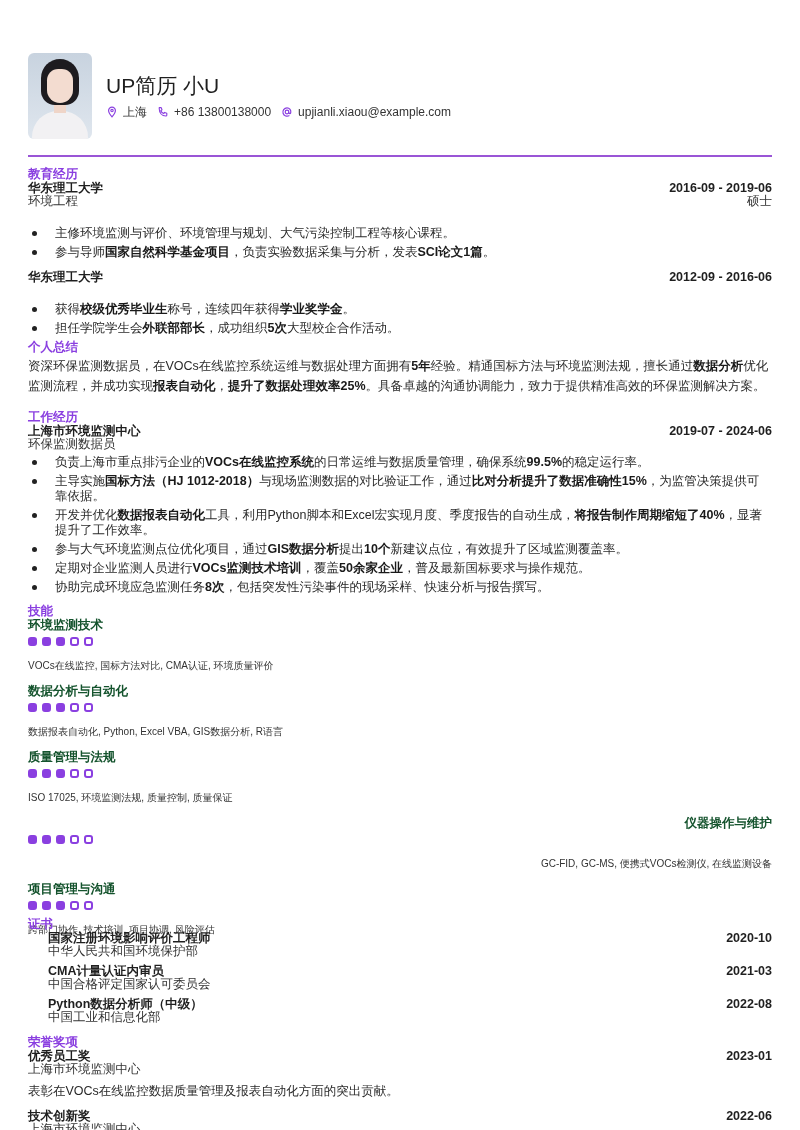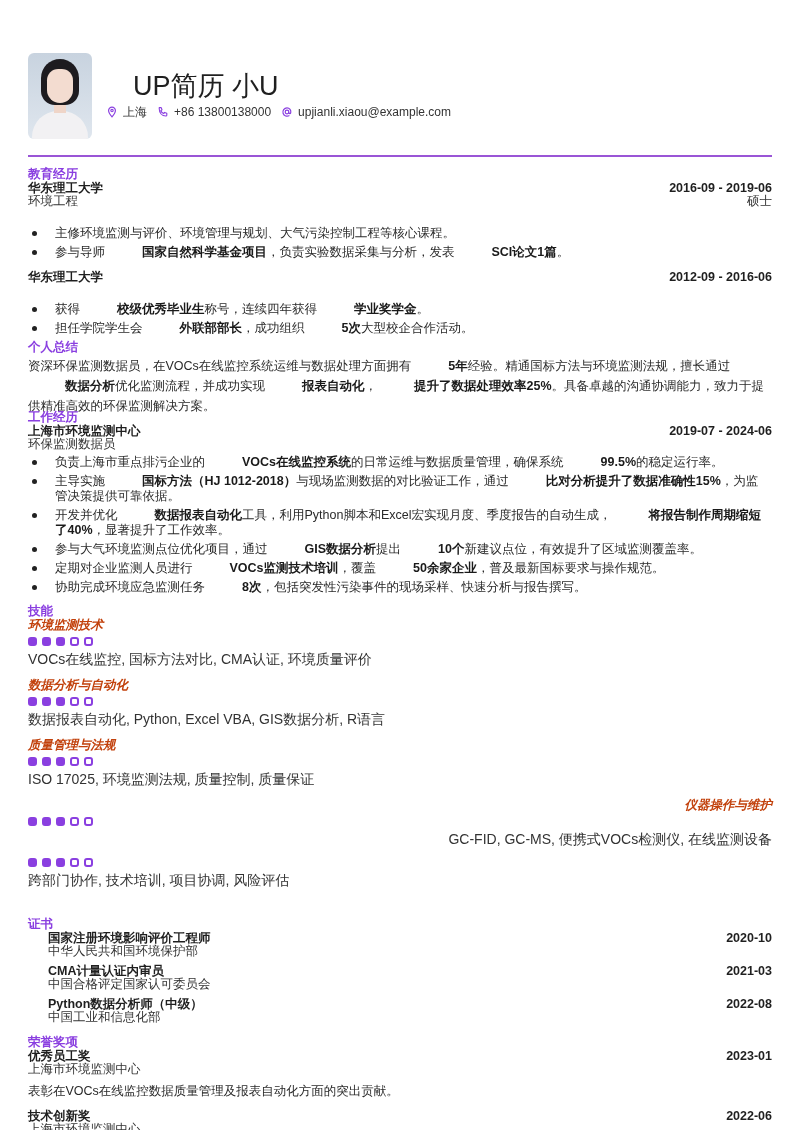--- a/index.html
+++ b/index.html
@@ -8,45 +8,45 @@
   .page { position: relative; width: 800px; height: 1130px; padding: 0 28px; }
 
   
   .header { position: absolute; left: 28px; top: 53px; width: 744px; height: 86px; display: flex; align-items: flex-start; }
   .avatar { width: 64px; height: 86px; border-radius: 6px; overflow: hidden; background: linear-gradient(180deg, #c8d3df 0%, #dfe6ee 100%); position: relative; flex: 0 0 auto; }
   .avatar .hair { position: absolute; left: 13px; top: 6px; width: 38px; height: 46px; border-radius: 19px 19px 14px 14px; background: #1d1b1f; }
   .avatar .face { position: absolute; left: 19px; top: 16px; width: 26px; height: 34px; border-radius: 13px 13px 15px 15px; background: #f3dcd0; }
   .avatar .neck { position: absolute; left: 26px; top: 48px; width: 12px; height: 12px; background: #efd5c8; }
   .avatar .body { position: absolute; left: 4px; top: 58px; width: 56px; height: 40px; border-radius: 26px 26px 0 0; background: #f2f1f3; }
   .head-info { margin-left: 14px; padding-top: 20px; }
-  .name { font-size: 27px; font-weight: 500; color: #1f1f1f; line-height: 26px; margin-left: 27px; }
+  .name { font-size: 21px; font-weight: 500; color: #1f1f1f; line-height: 26px; }
   .contacts { display: flex; align-items: center; margin-top: 5px; font-size: 12px; color: #333; }
   .contact { display: flex; align-items: center; margin-right: 10px; }
   .contact .ic { width: 12px; height: 12px; margin-right: 5px; display: inline-flex; }
   .rule { position: absolute; left: 28px; top: 155px; width: 744px; height: 2px; background: #9a55d6; }
 
   
   .section-title { color: #8a3fe0; font-size: 12.5px; font-weight: 700; line-height: 14px; }
   .abs { position: absolute; left: 28px; width: 744px; }
   .row { display: flex; justify-content: space-between; line-height: 14px; }
   .strong { font-weight: 700; color: #1f1f1f; }
   .sub { color: #333; line-height: 13px; }
   ul.bullets { list-style: none; margin-top: 18px; }
   ul.bullets li { position: relative; padding-left: 27px; line-height: 15px; margin-bottom: 4px; color: #2a2a2a; padding-right: 4px; }
   ul.bullets li::before { content: ""; position: absolute; left: 4px; top: 5px; width: 5px; height: 5px; border-radius: 50%; background: #222; }
-  b { font-weight: 700; color: #1a1a1a; padding-left: 37px; }
+  b { font-weight: 700; color: #1a1a1a; }
   .para { line-height: 20px; color: #2a2a2a; margin-top: 2px; }
 
   
   .skill { margin-bottom: 0; }
-  .skill-name { font-weight: 700; color: #c2410c; line-height: 14px; font-style: italic; }
+  .skill-name { font-weight: 700; color: #14532d; line-height: 14px; }
   .dots { display: flex; margin-top: 5px; height: 10px; }
   .dot { width: 9px; height: 9px; border-radius: 3px; margin-right: 5px; border: 2px solid #8a3fe0; }
   .dot.full { background: #8a3fe0; }
-  .skill-tags { font-size: 14px; color: #333; margin-top: 6px; line-height: 13px; }
+  .skill-tags { font-size: 10px; color: #333; margin-top: 12px; line-height: 13px; }
 
   .cert { margin-bottom: 6px; margin-left: 20px; }
   .cert .row .date { font-weight: 700; }
 </style>
 </head>
 <body>
 
 <div class="page">
 
   <div class="header">
@@ -187,20 +187,21 @@
     <div class="dots">
             <span class="dot full"></span>
             <span class="dot full"></span>
             <span class="dot full"></span>
             <span class="dot "></span>
             <span class="dot "></span>
           </div>
     <div class="skill-tags">GC-FID, GC-MS, 便携式VOCs检测仪, 在线监测设备</div>
         </div>
         <div class="skill" style="margin-top: 12px;">
+          <div class="skill-name">项目管理与沟通</div>
     <div class="dots">
             <span class="dot full"></span>
             <span class="dot full"></span>
             <span class="dot full"></span>
             <span class="dot "></span>
             <span class="dot "></span>
           </div>
     <div class="skill-tags">跨部门协作, 技术培训, 项目协调, 风险评估</div>
         </div>
       </div>

